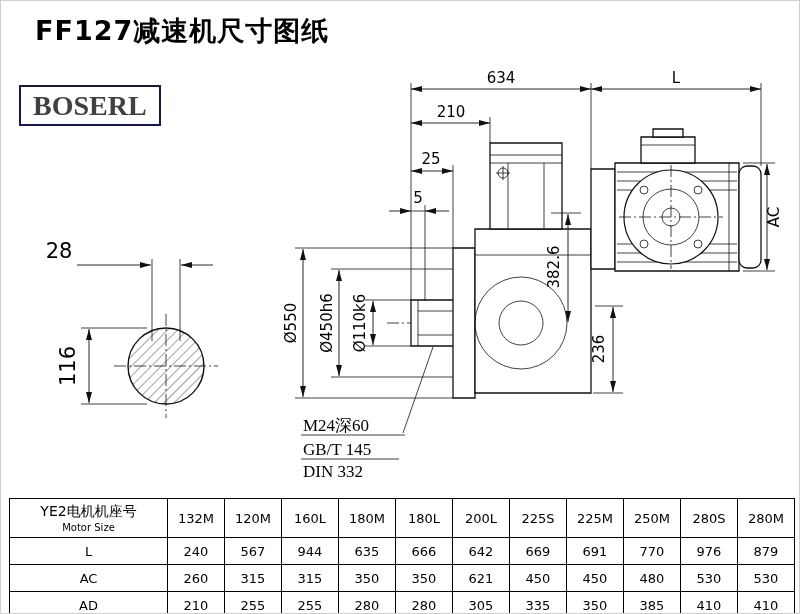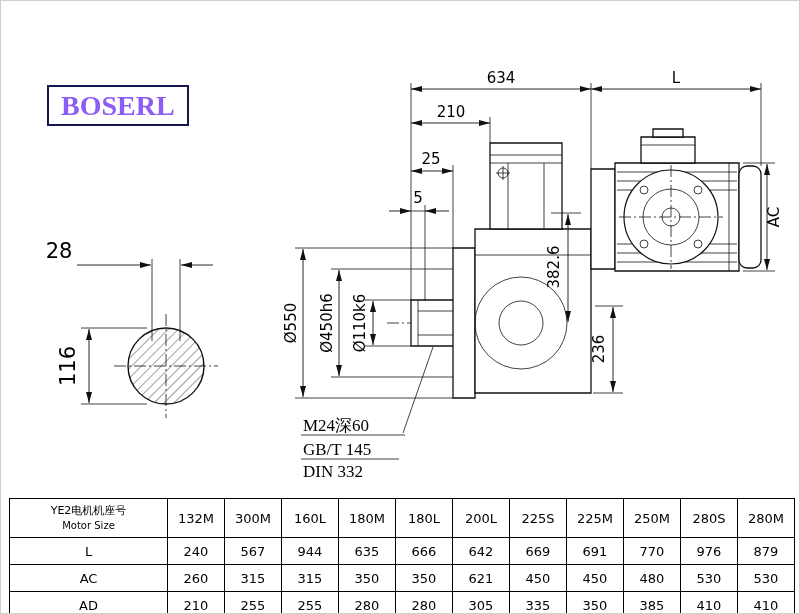--- a/index.html
+++ b/index.html
@@ -1,45 +1,46 @@
 <!DOCTYPE html>
 <html><head>
 <meta charset="utf-8">
 <style>
   html,body{margin:0;padding:0;background:#fff;}
   .page{position:relative;width:800px;height:614px;background:#fff;overflow:hidden;
         border:1px solid #cfcfcf;box-sizing:border-box;
         font-family:"DejaVu Sans",sans-serif;color:#000;}
   .title{position:absolute;left:34px;top:12px;font-size:27px;font-weight:bold;
          letter-spacing:1px;font-family:"DejaVu Sans",sans-serif;}
-  .logo{position:absolute;left:46px;top:84px;border:2px solid #17174f;
-        color:#8b5cf6;font-family:"Liberation Serif",serif;font-size:28px;
+  .logo{position:absolute;left:18px;top:84px;border:2px solid #17174f;
+        color:#404040;font-family:"Liberation Serif",serif;font-size:28px;
         font-weight:bold;padding:1px 12px;line-height:1.25;background:#fff;}
   svg{position:absolute;left:0;top:0;}
   svg line,svg rect,svg circle,svg path{vector-effect:non-scaling-stroke;}
   .outline{fill:#fff;stroke:#111;stroke-width:1.3;}
   .thin{stroke:#111;stroke-width:0.8;fill:none;}
   .dim{stroke:#111;stroke-width:0.9;fill:none;}
   .cl{stroke:#111;stroke-width:0.8;stroke-dasharray:12 3 2 3;fill:none;}
   text.d{font:15px "DejaVu Sans",sans-serif;fill:#000;}
   text.big{font:21px "DejaVu Sans",sans-serif;fill:#000;}
   text.note{font:17px "Liberation Serif",serif;fill:#000;}
   .dims-table{position:absolute;left:8px;top:497px;width:786px;border-collapse:collapse;
         table-layout:fixed;font-size:13px;text-align:center;background:#fff;}
   .dims-table th,.dims-table td{border:1px solid #000;font-weight:normal;
         padding:1px 0;height:24px;background:#fff;font-family:"DejaVu Sans",sans-serif;}
   .dims-table thead th{height:36px;}
-  .hdr-cn{font-size:11px;line-height:1.3;}
+  .hdr-cn{font-size:14px;line-height:1.3;}
   .hdr-en{font-size:10px;line-height:1.3;}
 </style>
 </head>
 <body>
 
 <div class="page">
 
+  <div class="title">FF127减速机尺寸图纸</div>
   <div class="logo">BOSERL</div>
 
   <svg width="800" height="497" viewBox="0 0 800 497">
     <defs>
       <marker id="ae" markerUnits="userSpaceOnUse" markerWidth="12" markerHeight="8" refX="11" refY="4" orient="auto">
         <path d="M0,1 L11,4 L0,7 Z" fill="#111"></path>
       </marker>
       <marker id="as" markerUnits="userSpaceOnUse" markerWidth="12" markerHeight="8" refX="1" refY="4" orient="auto">
         <path d="M12,1 L1,4 L12,7 Z" fill="#111"></path>
       </marker>
@@ -186,21 +187,21 @@
         <col>
         <col>
     </colgroup>
     <thead>
       <tr>
         <th>
           <div class="hdr-cn">YE2电机机座号</div>
           <div class="hdr-en">Motor Size</div>
         </th>
       <th>132M</th>
-          <th>300M</th>
+          <th>120M</th>
           <th>160L</th>
           <th>180M</th>
           <th>180L</th>
           <th>200L</th>
           <th>225S</th>
           <th>225M</th>
           <th>250M</th>
           <th>280S</th>
           <th>280M</th>
         </tr>

